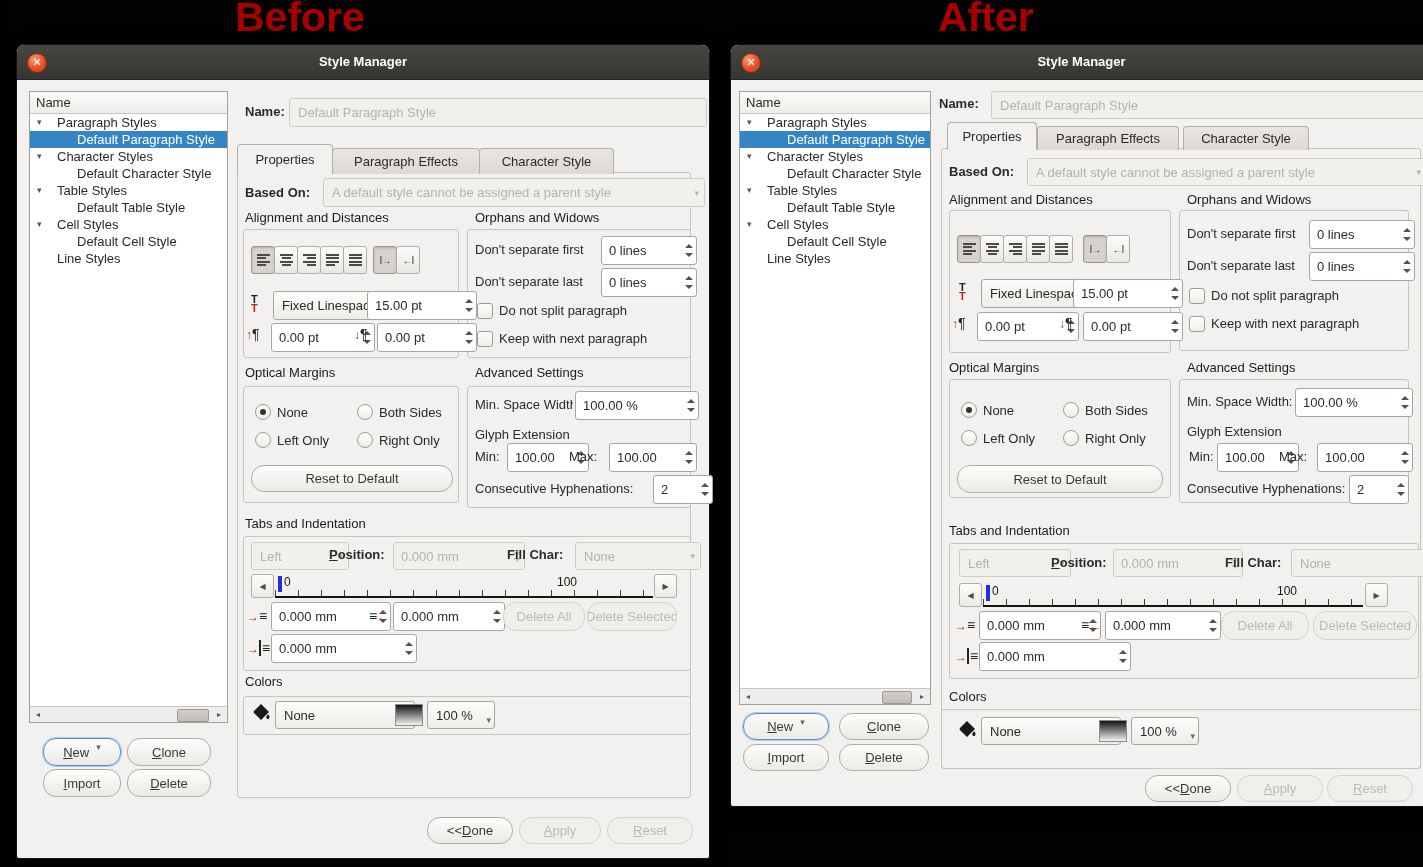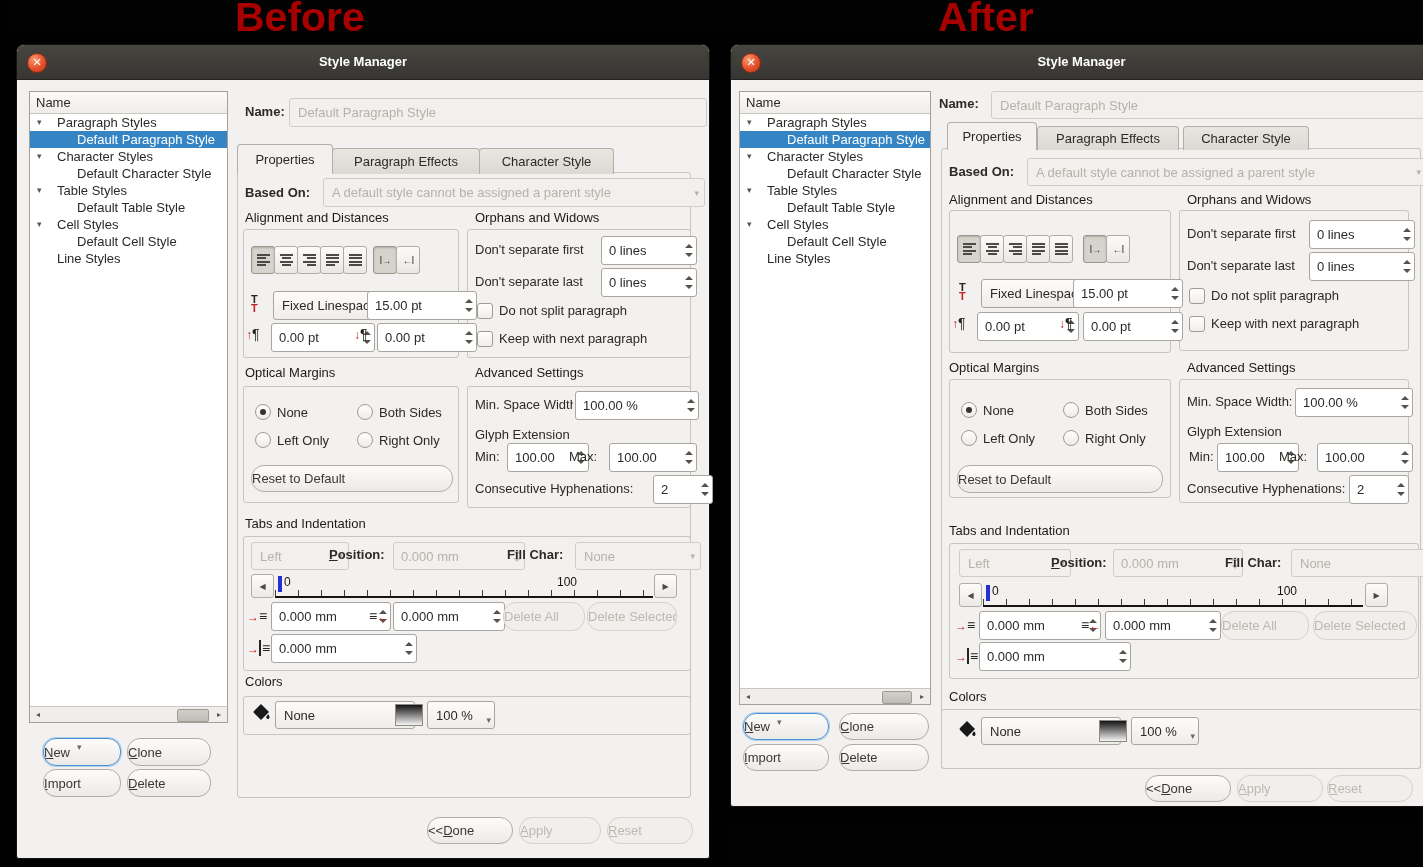--- a/index.html
+++ b/index.html
@@ -29,21 +29,21 @@
   .ti.l0 .tx{left:27px}.ti.l1 .tx{left:47px}
   .ti.sel{background:#3585c5;}
   .ti.sel .tx{color:#fff;}
   .hsb{position:absolute;left:0;right:0;bottom:0;height:15px;border-top:1px solid #c9c6c0;background:#f0eeec;}
   .sarr{position:absolute;top:1px;width:14px;height:13px;text-align:center;line-height:13px;font-size:8px;color:#555;}
   .thumb{position:absolute;top:2px;height:11px;background:linear-gradient(#d2cfca,#c0bdb7);
          border:1px solid #9d9a93;border-radius:2px;}
 
   
   .btn{position:absolute;background:linear-gradient(#fdfcfb,#eceae6);border:1px solid #b1ada6;border-radius:13px;
-       display:flex;align-items:center;justify-content:flex-start;color:#3a3833;overflow:hidden;white-space:nowrap;}
+       display:flex;align-items:center;justify-content:center;color:#3a3833;overflow:hidden;white-space:nowrap;}
   .btn.dis{color:#bcb9b3;background:#f1efec;border-color:#d5d2cc;}
   .btn.focus{border-color:#4a90d9;box-shadow:0 0 0 1px rgba(92,153,214,.4);}
   .btn .ca{position:static;margin-left:7px;}
   .k{text-decoration:underline;}
   .inp{position:absolute;background:#fff;border:1px solid #aaa69f;border-radius:3px;display:flex;
        align-items:center;padding:0 8px;overflow:hidden;white-space:nowrap;}
   .combo{position:absolute;background:linear-gradient(#fdfcfb,#efede9);border:1px solid #aaa69f;border-radius:3px;
          display:flex;align-items:center;padding:0 18px 0 8px;overflow:hidden;white-space:nowrap;}
   .ca{position:absolute;right:5px;top:50%;transform:translateY(-50%);font-size:9px;color:#6c6962;}
   .spin{position:absolute;background:#fff;border:1px solid #aaa69f;border-radius:3px;display:flex;

